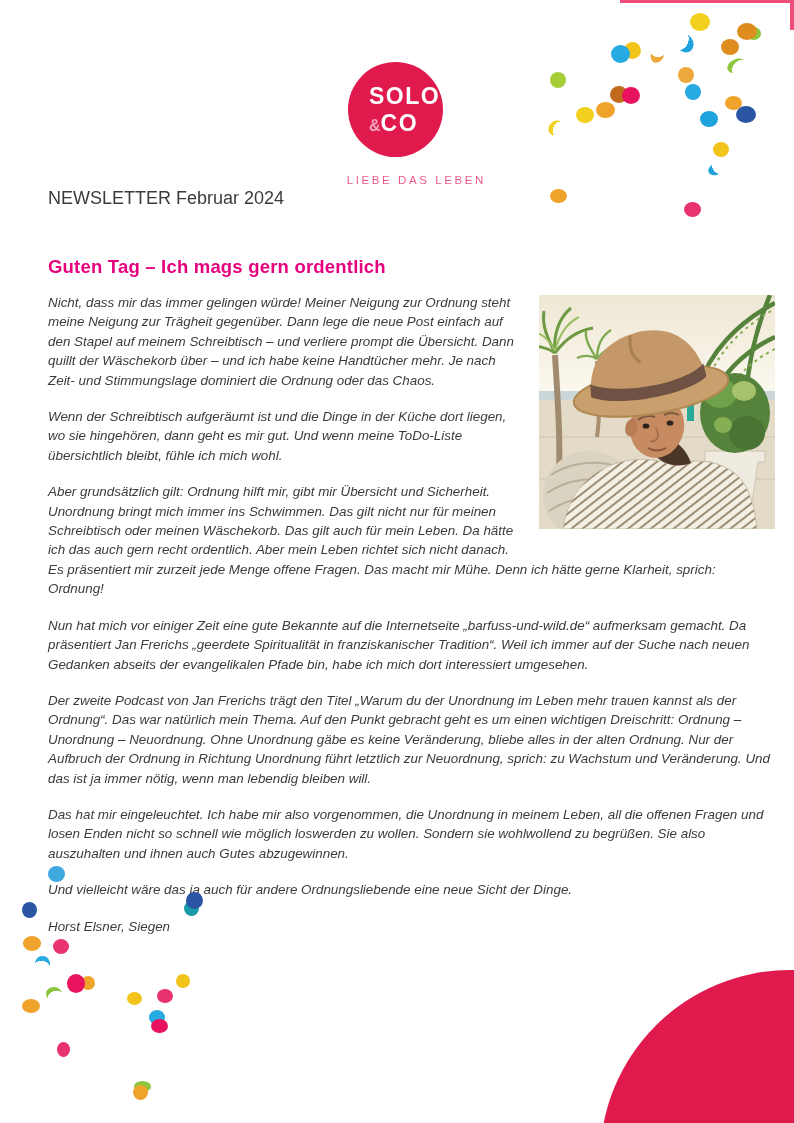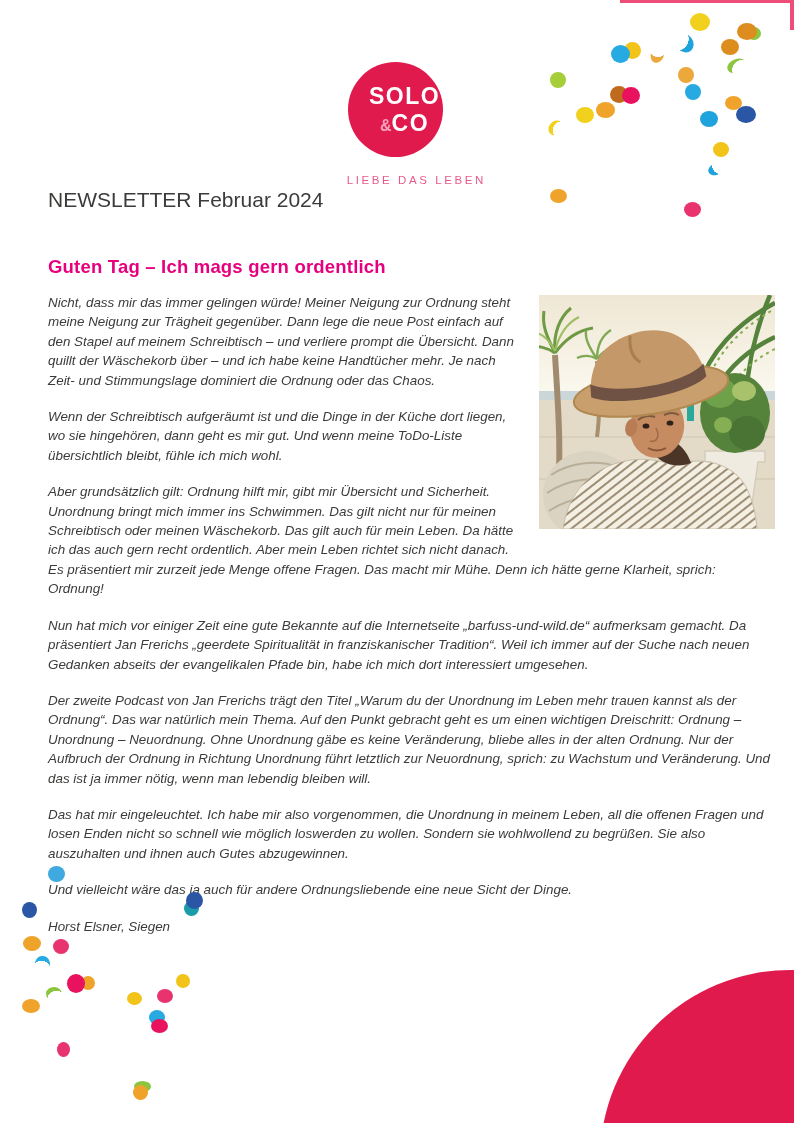--- a/index.html
+++ b/index.html
@@ -9,25 +9,25 @@
     --crimson:#E11A4D; --heading-pink:#E6007E; --tagline-pink:#E9598C;
     --amp-pink:#F2A3BA; --line-pink:#ED4D78; --text-gray:#3B3B3A;
   }
   .corner-top{position:absolute;left:620px;top:0;width:174px;height:3px;background:var(--line-pink);}
   .corner-right{position:absolute;left:790px;top:0;width:4px;height:30px;background:var(--line-pink);}
 
   .logo-circle{position:absolute;left:348px;top:62px;width:95px;height:95px;border-radius:50%;
     background:var(--crimson);color:#fff;}
   .logo-text{position:absolute;left:21px;top:22px;line-height:24px;white-space:nowrap;}
   .logo-line1{font-size:23px;font-weight:bold;letter-spacing:1.5px;}
-  .logo-line2{font-size:23px;font-weight:bold;letter-spacing:1.5px;text-align:center;}
+  .logo-line2{font-size:23px;font-weight:bold;letter-spacing:1.5px;}
   .logo-amp{font-size:16px;font-weight:bold;color:var(--amp-pink);letter-spacing:0;}
   .tagline{position:absolute;left:306px;top:174px;width:180px;text-align:right;
     font-size:11.5px;letter-spacing:2.6px;color:var(--tagline-pink);}
-  .newsletter-title{position:absolute;left:48px;top:188px;font-size:21px;color:var(--text-gray);}
+  .newsletter-title{position:absolute;left:48px;top:188px;font-size:18px;color:var(--text-gray);}
 
   .article{position:absolute;left:48px;top:256px;width:727px;z-index:1;}
   .article h1{margin:0 0 15px 0;font-size:18.5px;font-weight:bold;color:var(--heading-pink);
     letter-spacing:.2px;}
   .body{font-style:italic;font-size:13.4px;line-height:19.4px;color:var(--text-gray);}
   .body p{margin:0 0 17px 0;}
   .photo-wrap{float:right;width:236px;height:234px;margin:2px 0 14px 16px;}
   .photo-wrap svg{display:block;}
   .signature{margin-top:2px;}
 

